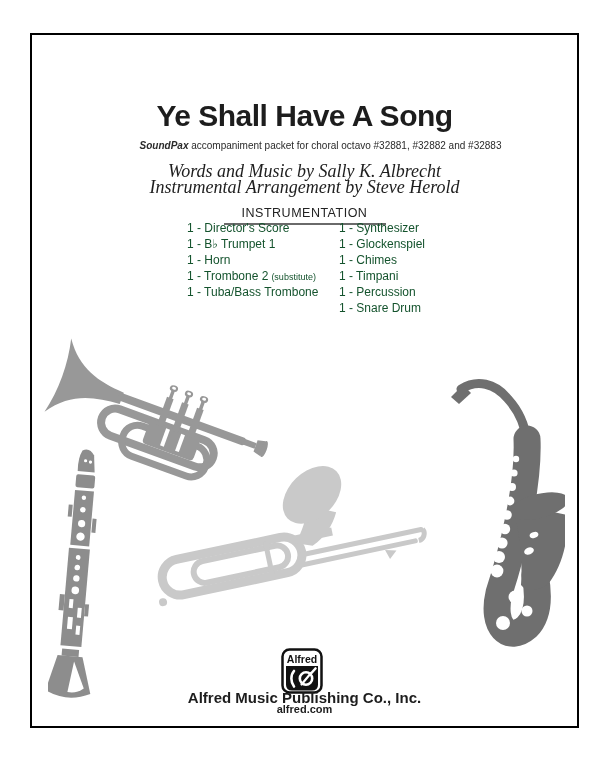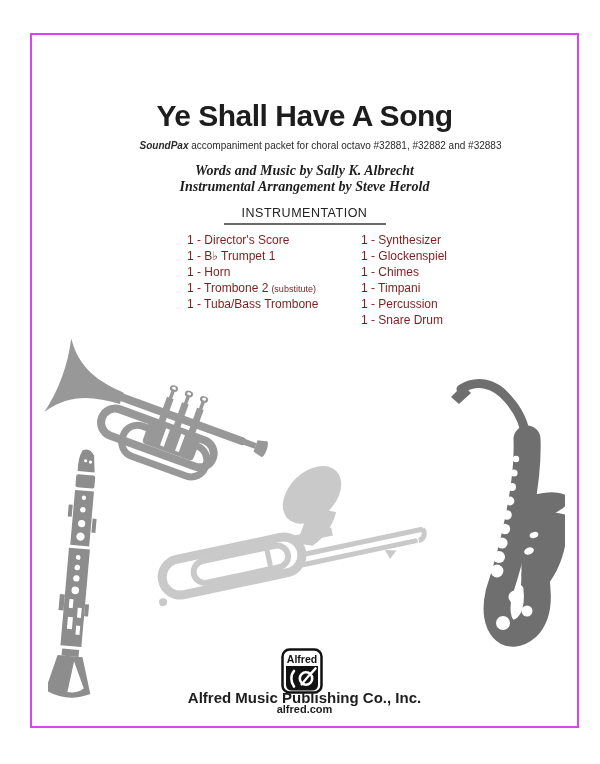--- a/index.html
+++ b/index.html
@@ -1,31 +1,31 @@
 <!DOCTYPE html>
 <html><head>
 <meta charset="utf-8">
 <style>
   html,body{margin:0;padding:0;background:#fff;}
   .page{position:relative;width:600px;height:764px;background:#fff;overflow:hidden;
         font-family:"Liberation Sans",sans-serif;color:#222;}
   .frame{position:absolute;left:30px;top:33px;width:549px;height:695px;
-         border:2px solid #d946ef;box-sizing:border-box;}
+         border:2px solid #000000;box-sizing:border-box;}
   .abs{position:absolute;}
   .ctr{left:0;right:0;text-align:center;}
   .title{top:64px;font-size:30px;font-weight:bold;letter-spacing:-0.5px;color:#1d1d1d;}
   .subtitle{top:105px;font-size:10px;color:#2a2a2a;margin-left:32px;}
   .subtitle .brand{font-weight:bold;font-style:italic;}
   .credits{top:128px;font-family:"Liberation Serif",serif;font-style:italic;
-           font-size:14px;line-height:16px;color:#1e1e1e;font-weight:bold;}
+           font-size:18px;line-height:16px;color:#1e1e1e;}
   .instr-head{top:171px;font-size:12.5px;letter-spacing:0.5px;color:#222;}
   .instr-rule{top:188px;left:50%;width:162px;margin-left:-81px;height:2px;background:#6a6a6a;}
-  .col{top:198px;font-size:12px;line-height:15px;color:#7f1d1d;}
+  .col{top:186px;font-size:12px;line-height:15px;color:#14532d;}
   .col-left{left:155px;}
-  .col-right{left:307px;margin-left:22px;}
+  .col-right{left:307px;}
   .note{font-size:9px;margin-left:3px;}
   .art{position:absolute;}
   .logo{left:249px;top:613px;width:42px;height:46px;}
   .pub1{top:654px;font-size:15px;font-weight:bold;color:#1d1d1d;}
   .pub2{top:668px;font-size:11px;font-weight:bold;color:#1d1d1d;}
   svg{display:block;}
 </style>
 </head>
 <body>
 

